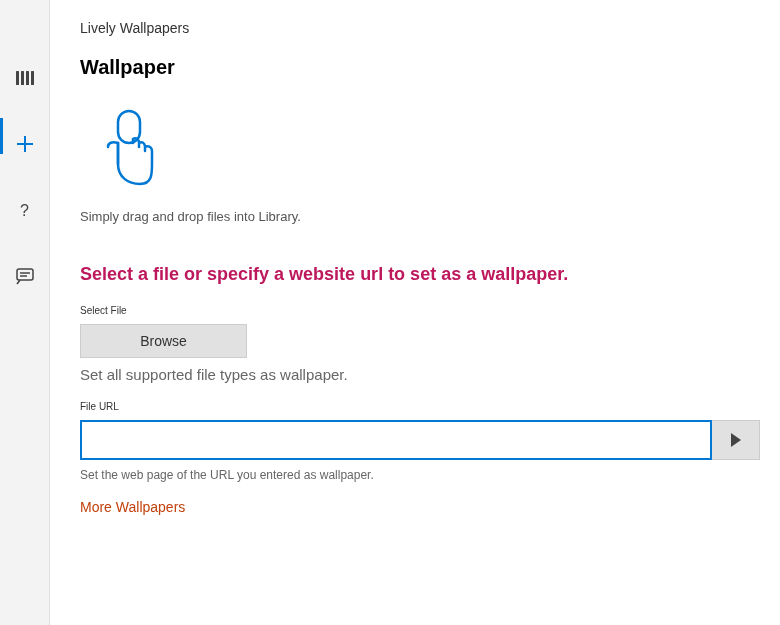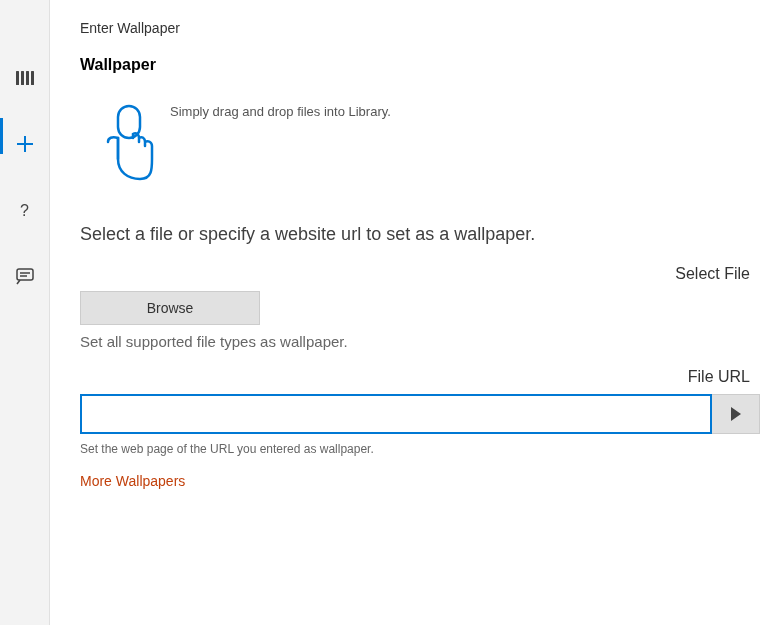--- a/index.html
+++ b/index.html
@@ -58,66 +58,65 @@
     }
 
     .app-title {
       font-size: 14px;
       color: #333;
       margin-bottom: 20px;
       font-weight: 400;
     }
 
     .section-title {
-      font-size: 16px;
+      font-size: 20px;
       font-weight: 600;
       color: #000;
       margin-bottom: 30px;
     }
 
     .drag-drop-area {
       display: flex;
-      flex-direction: row;
+      flex-direction: column;
       align-items: flex-start;
       margin-bottom: 20px;
     }
 
     .drag-drop-icon {
       width: 80px;
       height: 90px;
       margin-left: 10px;
       margin-bottom: 10px;
     }
 
     .drag-drop-text {
       font-size: 13px;
       color: #555;
       margin-bottom: 20px;
     }
 
     .select-heading {
       font-size: 18px;
-      font-weight: 400;
-      color: #404040;
+      font-weight: 700;
+      color: #be185d;
       margin-bottom: 20px;
     }
 
     .field-label {
-      font-size: 16px;
+      font-size: 10px;
       color: #333;
       margin-bottom: 8px;
       font-weight: 400;
-      text-align: right;
     }
 
     .browse-button {
       background: #e1e1e1;
       border: 1px solid #ccc;
       padding: 8px 0;
-      width: 180px;
+      width: 167px;
       font-size: 14px;
       color: #333;
       cursor: pointer;
       text-align: center;
       margin-bottom: 8px;
     }
 
     .hint-text {
       font-size: 15px;
       color: #666;
@@ -216,21 +215,21 @@
       <rect x="2" y="3" width="16" height="11" rx="2" stroke="#444" stroke-width="1.5" fill="none"></rect>
       <polyline points="2,14 6,10 10,13 14,9 18,14" stroke="#444" stroke-width="0" fill="none"></polyline>
       <line x1="5" y1="14" x2="2" y2="18" stroke="#444" stroke-width="1.5"></line>
       <line x1="5" y1="7" x2="15" y2="7" stroke="#444" stroke-width="1.5"></line>
       <line x1="5" y1="10" x2="12" y2="10" stroke="#444" stroke-width="1.5"></line>
     </svg>
   </div>
 </div>
 
 <div class="main-content">
-  <div class="app-title">Enter Wallpaper</div>
+  <div class="app-title">Lively Wallpapers</div>
 
   <div class="section-title">Wallpaper</div>
 
   
   <div class="drag-drop-area">
 
     <svg class="drag-drop-icon" viewBox="0 0 80 90" fill="none" xmlns="http://www.w3.org/2000/svg">
 
       <rect x="28" y="2" width="22" height="32" rx="11" stroke="#0078d4" stroke-width="2.5" fill="none"></rect>
 

